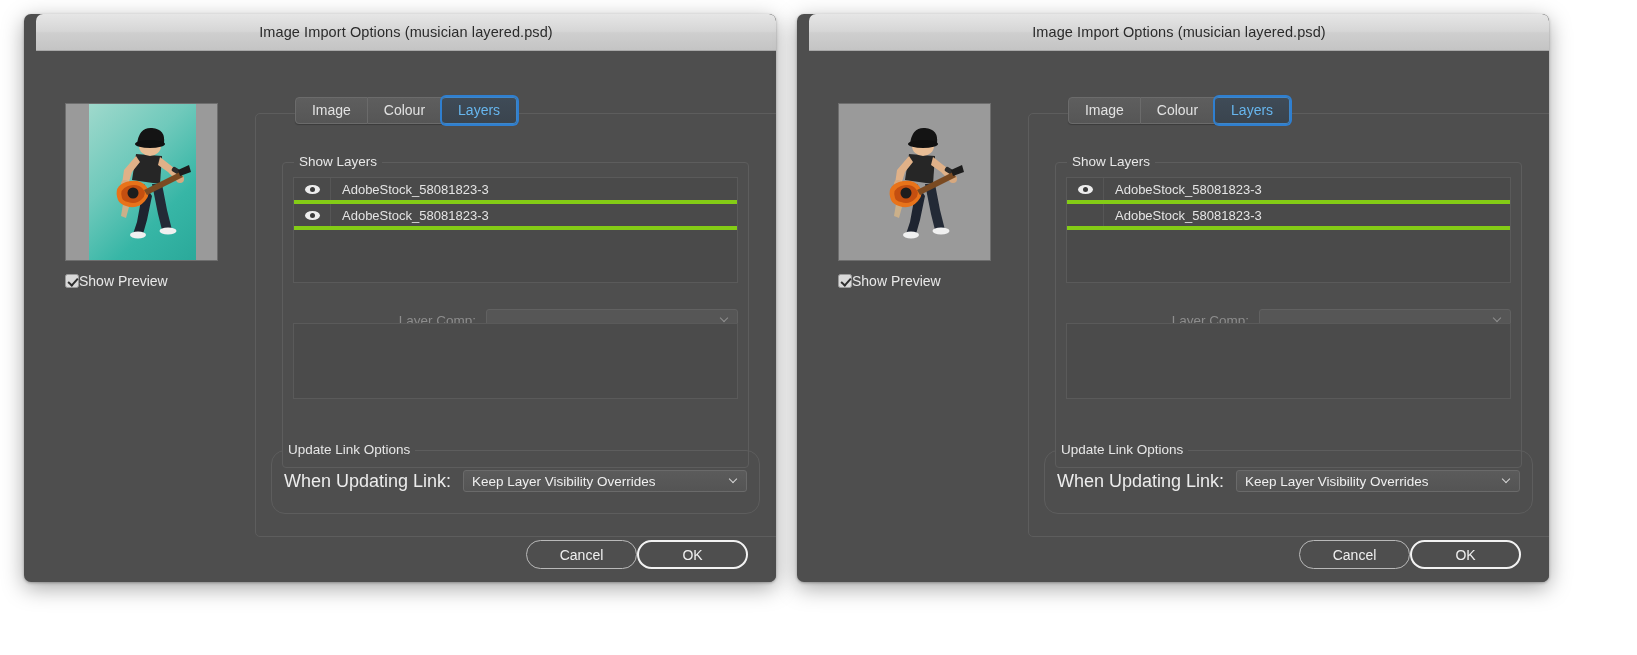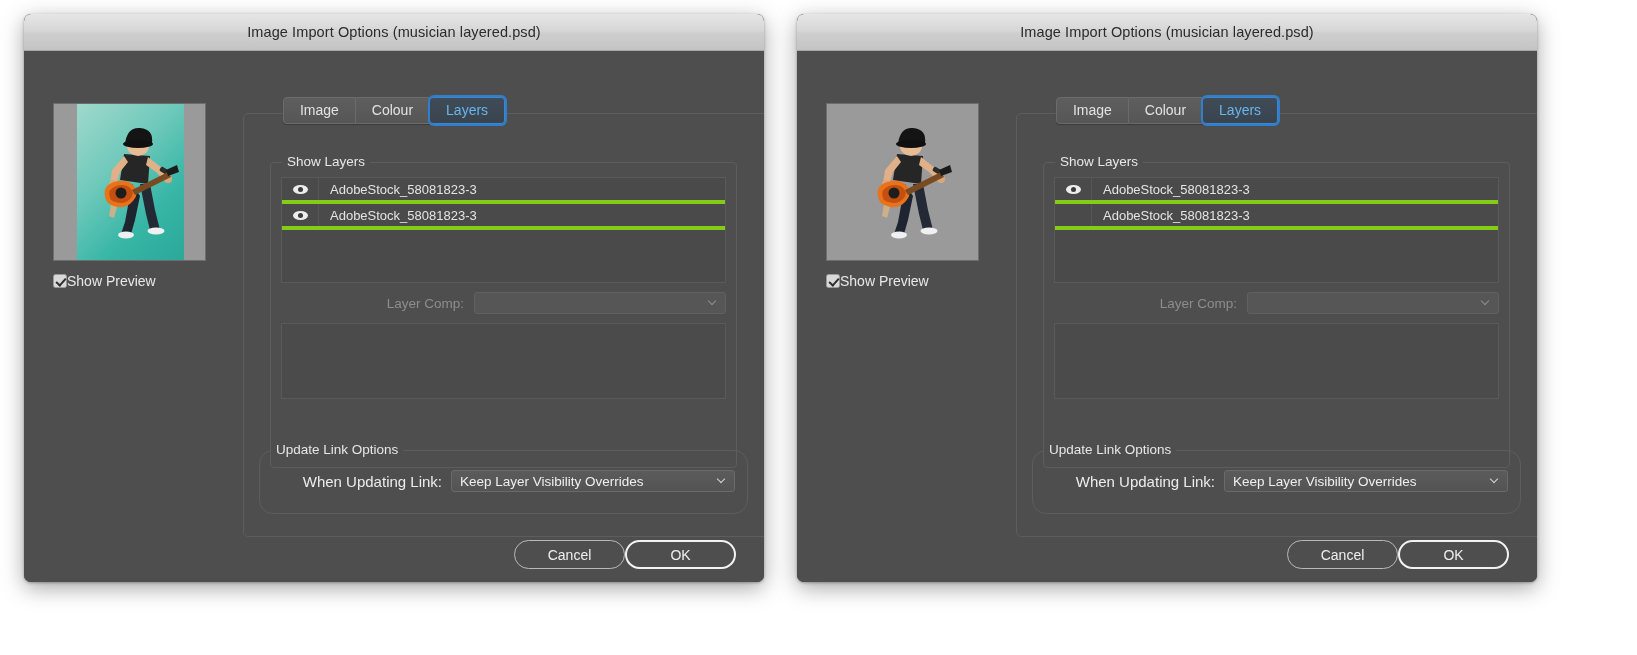--- a/index.html
+++ b/index.html
@@ -21,20 +21,21 @@
   
   .dialog {
     position: absolute;
     top: 14px;
     width: 740px;
     height: 568px;
     border-radius: 7px;
     background: #4e4e4e;
     box-shadow: 0 6px 22px rgba(0,0,0,0.35), 0 1px 3px rgba(0,0,0,0.30);
     overflow: hidden;
+    padding-left: 12px;
   }
   .dialog.left  { left: 24px; }
   .dialog.right { left: 797px; }
 
   .titlebar {
     position: relative;
     height: 36px;
     background: linear-gradient(to bottom, #e6e6e6 0%, #d6d6d6 48%, #cfcfcf 52%, #c4c4c4 100%);
     border-bottom: 1px solid #a8a8a8;
     border-top-left-radius: 7px;
@@ -274,21 +275,21 @@
     white-space: nowrap;
   }
   .layerlist .filler {
     height: 52px;
   }
 
   
   .comprow {
     position: absolute;
     left: 10px;
-    top: 128px;
+    top: 145px;
     right: 10px;
     height: 24px;
     display: flex;
     align-items: center;
   }
   .comprow .lc-label {
     font-size: 13.5px;
     color: #8d8d8d;
     width: 193px;
     text-align: right;
@@ -354,24 +355,24 @@
   .ulrow {
     position: absolute;
     left: 12px;
     right: 12px;
     top: 18px;
     height: 24px;
     display: flex;
     align-items: center;
   }
   .ulrow .ul-label {
-    font-size: 15px;
+    font-size: 18px;
     color: #ececec;
     width: 179px;
-    text-align: right;
+    text-align: left;
     padding-right: 9px;
     box-sizing: border-box;
     white-space: nowrap;
   }
 
   
   .footer {
     position: absolute;
     right: 28px;
     bottom: 14px;

